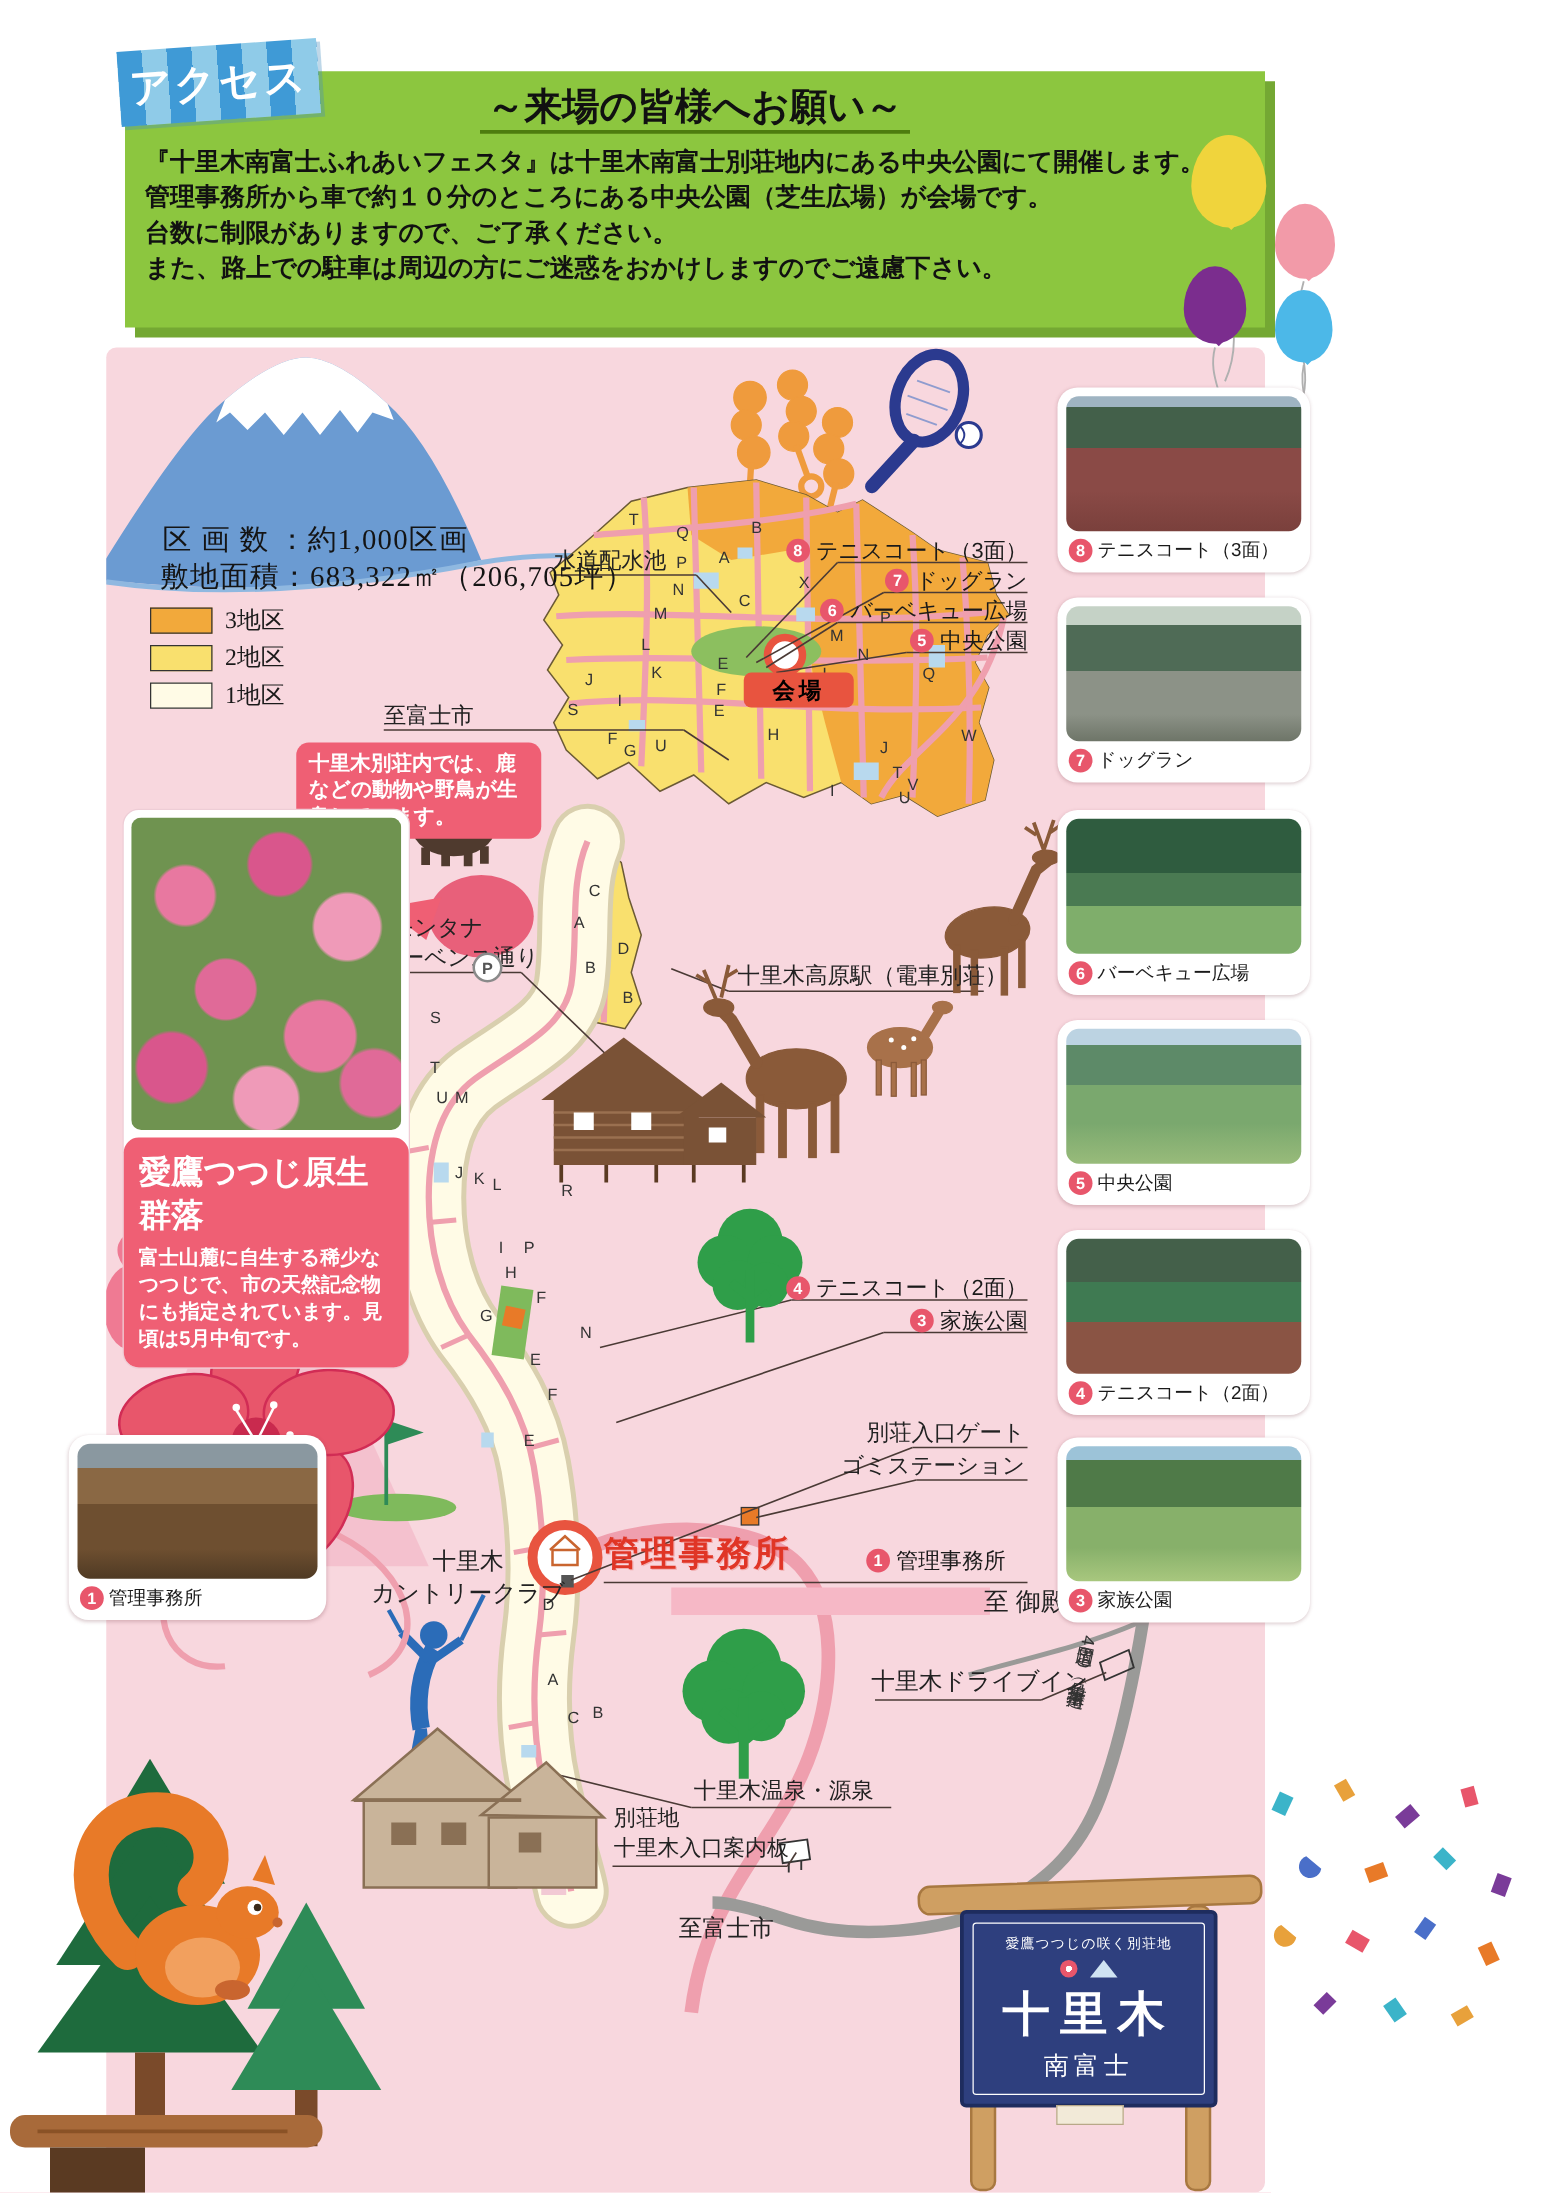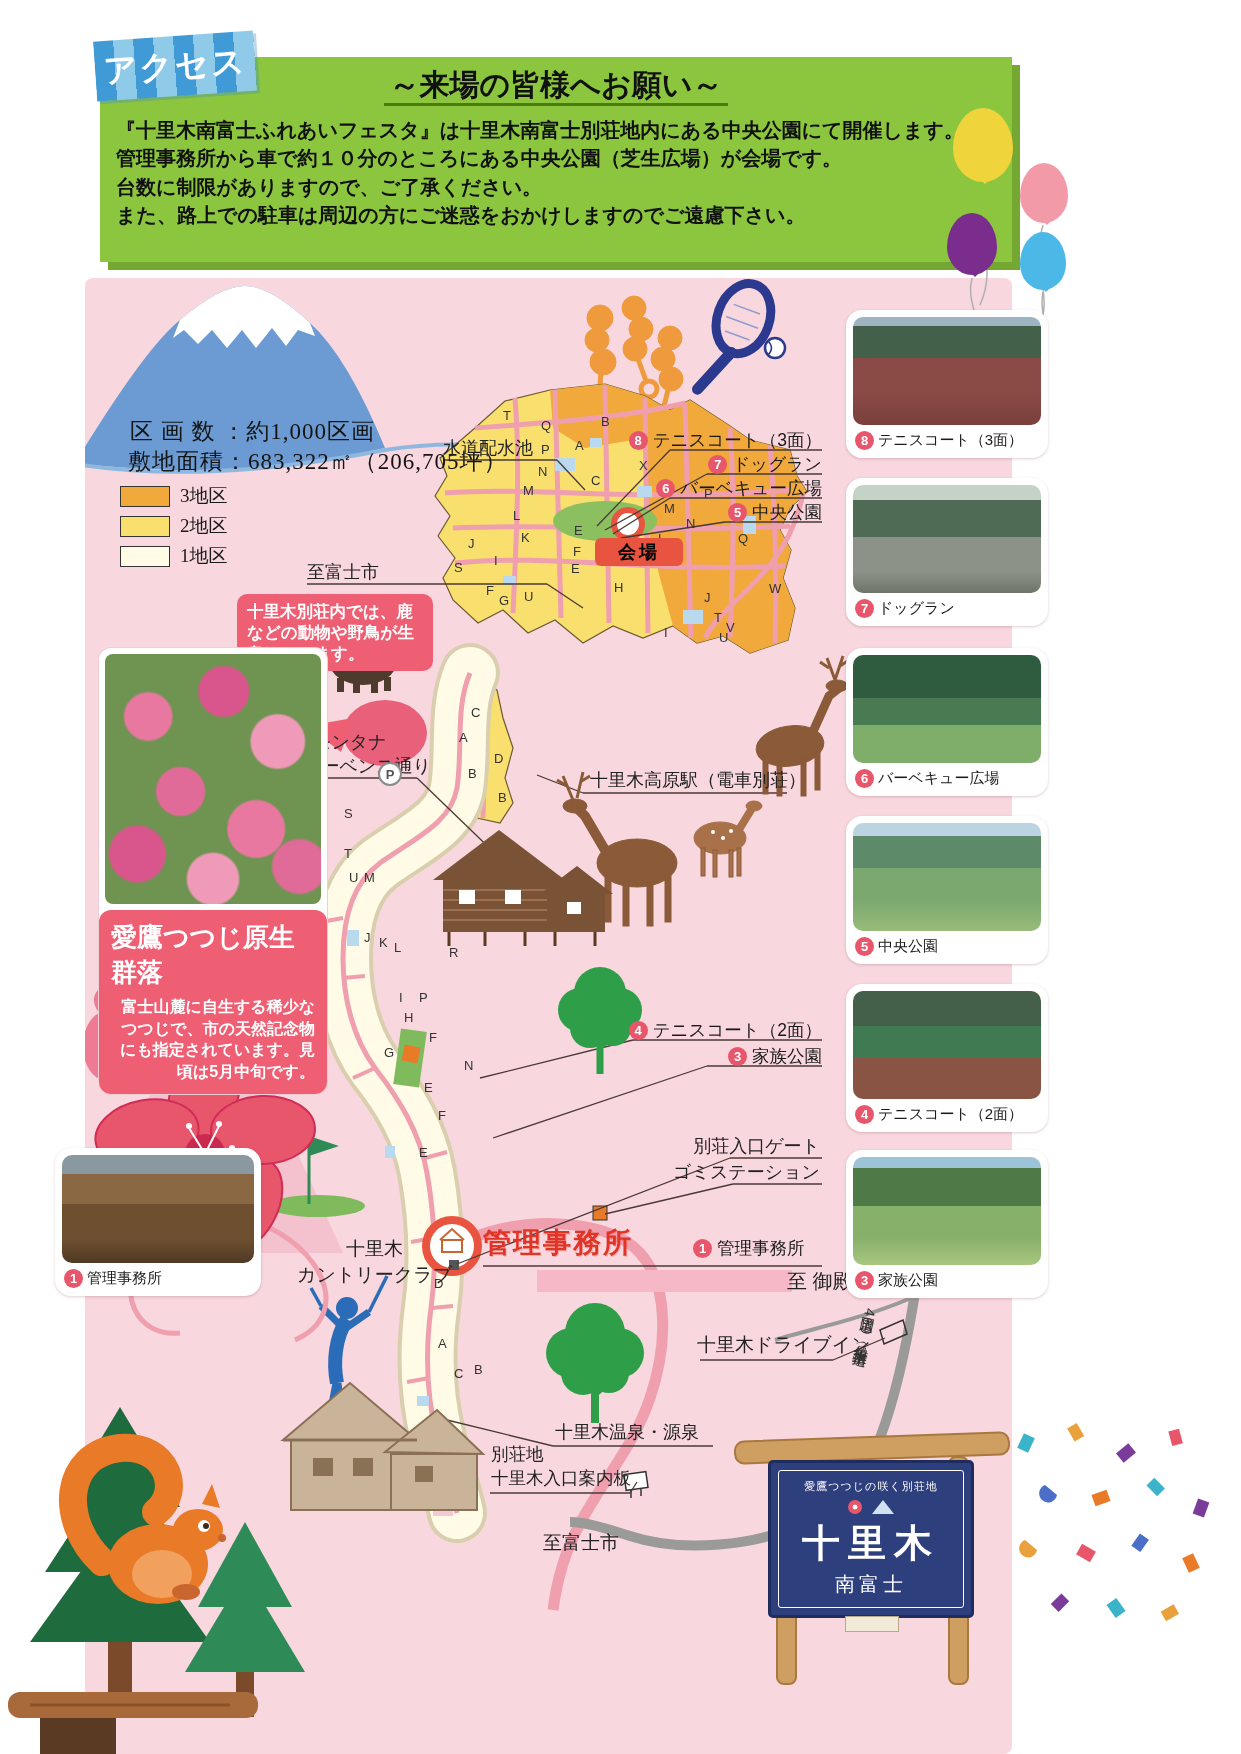--- a/index.html
+++ b/index.html
@@ -72,21 +72,21 @@
       radial-gradient(circle at 70% 70%,#e878a0 0 12%,transparent 13%),
       radial-gradient(circle at 15% 80%,#d9568c 0 10%,transparent 11%),
       radial-gradient(circle at 50% 90%,#ef9ab8 0 10%,transparent 11%),
       radial-gradient(circle at 90% 85%,#e06a98 0 9%,transparent 10%),
       #6f9350;
   }
   .tsutsuji-panel{
     background:#ef5f74;color:#fff;border-radius:12px;margin:6px -6px 0 -6px;padding:10px 12px 12px 12px;
   }
   .tsutsuji-title{font-size:26px;font-weight:bold;margin-bottom:6px;}
-  .tsutsuji-body{font-size:16px;line-height:1.35;font-weight:bold;text-align:right;}
+  .tsutsuji-body{font-size:16px;line-height:1.35;font-weight:bold;}
   .venue-badge{
     position:absolute;left:510px;top:260px;z-index:3;background:#e8543f;color:#000000;
     font-size:18px;font-weight:bold;padding:2px 23px;border-radius:6px;letter-spacing:3px;
   }
   .office-big{
     position:absolute;left:398px;top:946px;z-index:3;color:#e03526;font-size:28px;font-weight:bold;
     letter-spacing:2px;text-shadow:1px 1px 0 rgba(224,53,38,.25);
   }
   .p-circle{
     position:absolute;left:293px;top:484px;z-index:3;width:20px;height:20px;border-radius:50%;
@@ -105,21 +105,21 @@
   .photo-img{height:108px;border-radius:10px;}
   .photo-cap{display:flex;align-items:center;gap:4px;font-size:15px;padding:6px 2px 1px 2px;white-space:nowrap;}
   .ph-tennis3{background:linear-gradient(180deg,#9fb4c2 0 8%,#43604a 8% 38%,#8a4a46 38% 70%,#7a403c 100%);}
   .ph-dogrun{background:linear-gradient(180deg,#c5d2c6 0 14%,#4f6b56 14% 48%,#8c9287 48% 80%,#6e7568 100%);}
   .ph-bbq{background:linear-gradient(180deg,#2f5c3f 0 40%,#4a7a52 40% 65%,#7fae6b 65% 100%);}
   .ph-chuo{background:linear-gradient(180deg,#bcd3e2 0 12%,#5d8a68 12% 42%,#7aa86e 42% 70%,#98bb7a 100%);}
   .ph-tennis2{background:linear-gradient(180deg,#44604a 0 32%,#3f7a52 32% 62%,#8a5444 62% 100%);}
   .ph-family{background:linear-gradient(180deg,#9cc3d8 0 10%,#4f7a48 10% 45%,#87b06a 45% 75%,#a8c77e 100%);}
   .ph-office{background:linear-gradient(180deg,#8a98a0 0 18%,#8a6844 18% 45%,#6e4f30 45% 78%,#4f3a24 100%);}
   
-  .sign-wrap{position:absolute;left:740px;top:1344px;width:262px;height:342px;z-index:4;}
+  .sign-wrap{position:absolute;left:740px;top:1412px;width:262px;height:342px;z-index:4;}
   .sign-post{position:absolute;width:17px;height:225px;background:#cf9f62;border:2px solid #a87840;border-radius:8px;top:112px;}
   .sign-beam{position:absolute;left:-6px;top:92px;width:272px;height:20px;background:#cf9f62;border:2px solid #a87840;border-radius:10px;transform:rotate(-2deg);}
   .sign-board{
     position:absolute;left:28px;top:116px;width:200px;height:152px;background:#2e3f7e;
     border:3px solid #1e2c5e;border-radius:5px;
   }
   .sign-inner{position:absolute;inset:7px;border:1.5px solid #fff;border-radius:3px;text-align:center;color:#fff;}
   .sign-tagline{font-size:11px;letter-spacing:1px;margin-top:8px;}
   .sign-logo{display:flex;justify-content:center;gap:10px;margin-top:4px;height:18px;align-items:center;}
   .logo-flower{width:14px;height:14px;border-radius:50%;background:radial-gradient(circle,#fff 0 25%,#e8566b 26%);}

